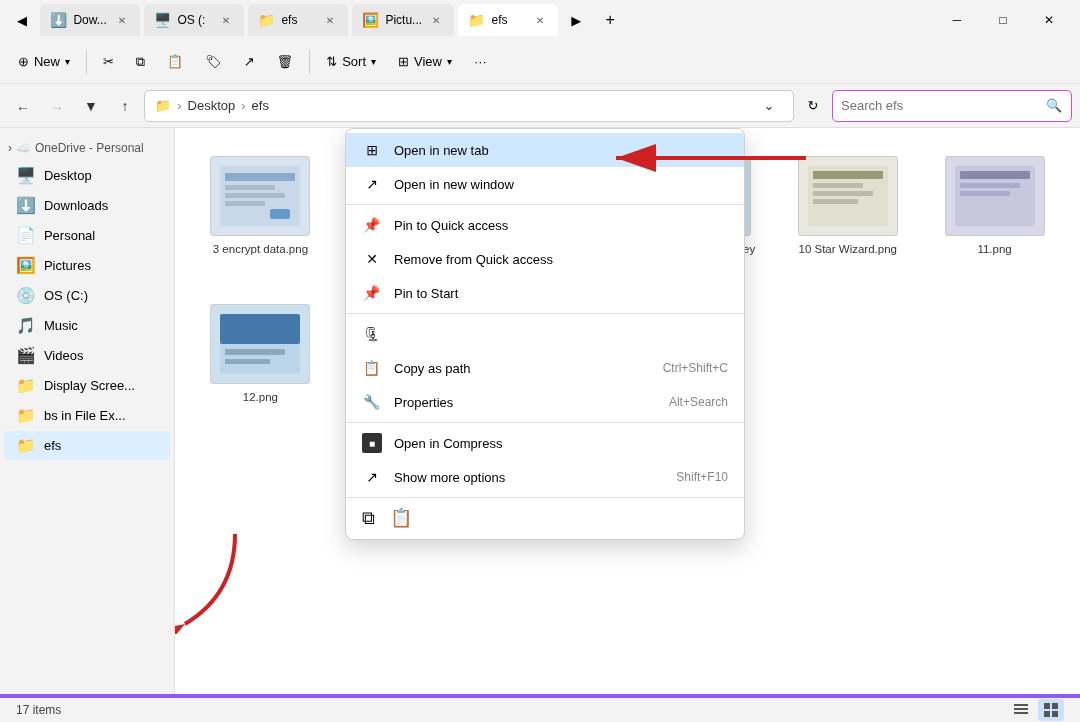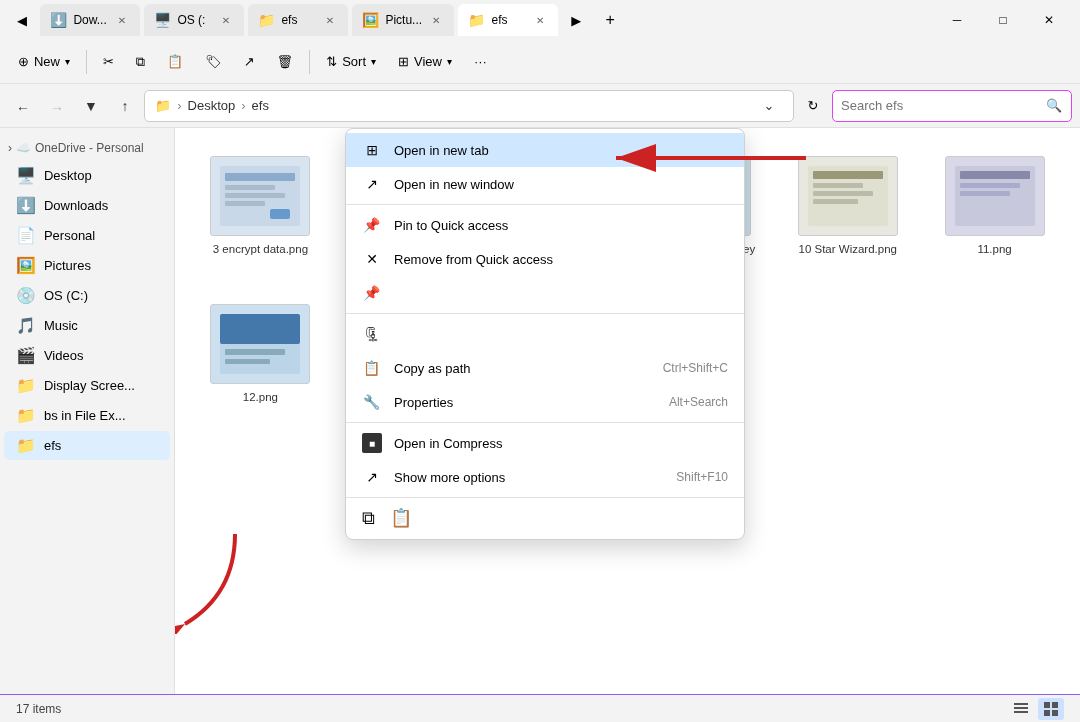--- a/index.html
+++ b/index.html
@@ -208,21 +208,21 @@
       top: 22px;
       left: 380px;
       pointer-events: none;
       z-index: 1001;
     }
 
     
     .status-bar {
       height: 28px;
       background: #f3f3f3;
-      border-top: 1px solid #8b5cf6;
+      border-top: 4px solid #8b5cf6;
       display: flex;
       align-items: center;
       padding: 0 16px;
       font-size: 12px;
       color: #444;
       gap: 16px;
     }
     .status-bar-right { margin-left: auto; display: flex; gap: 4px; }
     .view-btn { width: 26px; height: 22px; display: flex; align-items: center; justify-content: center; cursor: pointer; border-radius: 3px; }
     .view-btn.active { background: #cce0ff; }
@@ -481,20 +481,21 @@
       <div class="ctx-item">
         <span class="ctx-icon">📌</span>
         <span class="ctx-label">Pin to Quick access</span>
       </div>
       <div class="ctx-item">
         <span class="ctx-icon">✕</span>
         <span class="ctx-label">Remove from Quick access</span>
       </div>
       <div class="ctx-item">
         <span class="ctx-icon">📌</span>
+        <span class="ctx-label">Pin to Start</span>
       </div>
       <div class="ctx-sep"></div>
       <div class="ctx-item">
         <span class="ctx-icon">🗜</span>
       </div>
       <div class="ctx-item">
         <span class="ctx-icon">📋</span>
         <span class="ctx-label">Copy as path</span>
         <span class="ctx-shortcut">Ctrl+Shift+C</span>
       </div>

